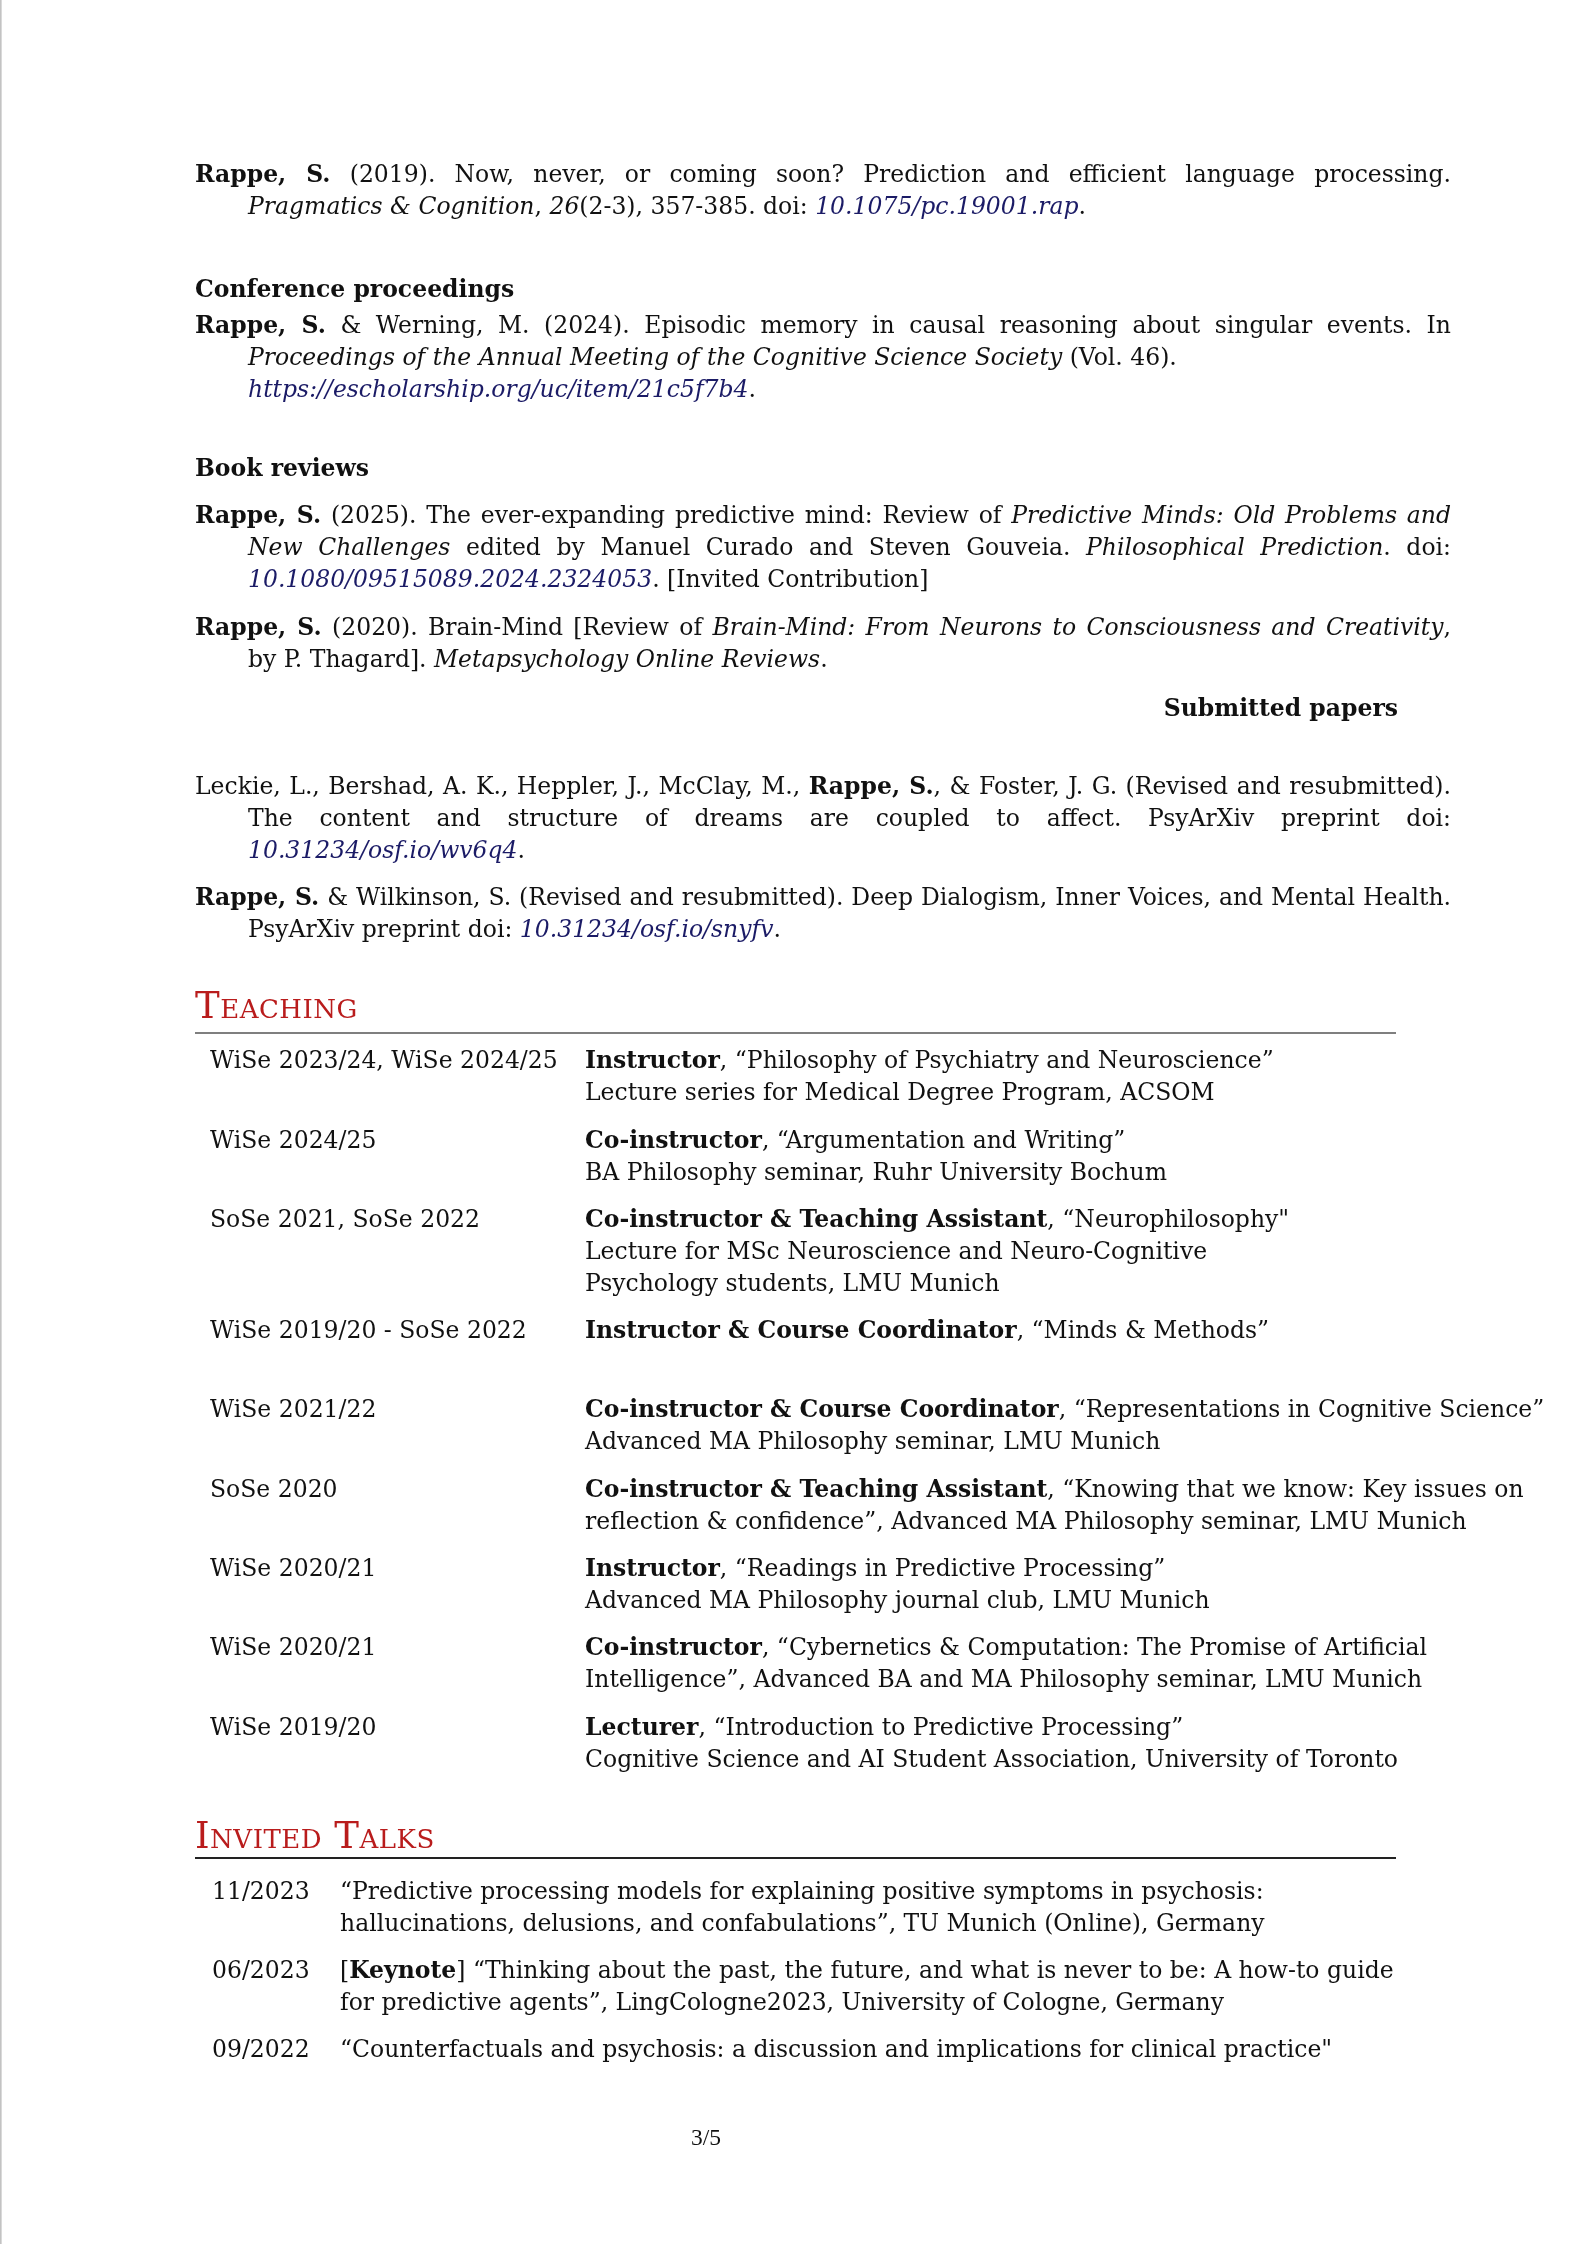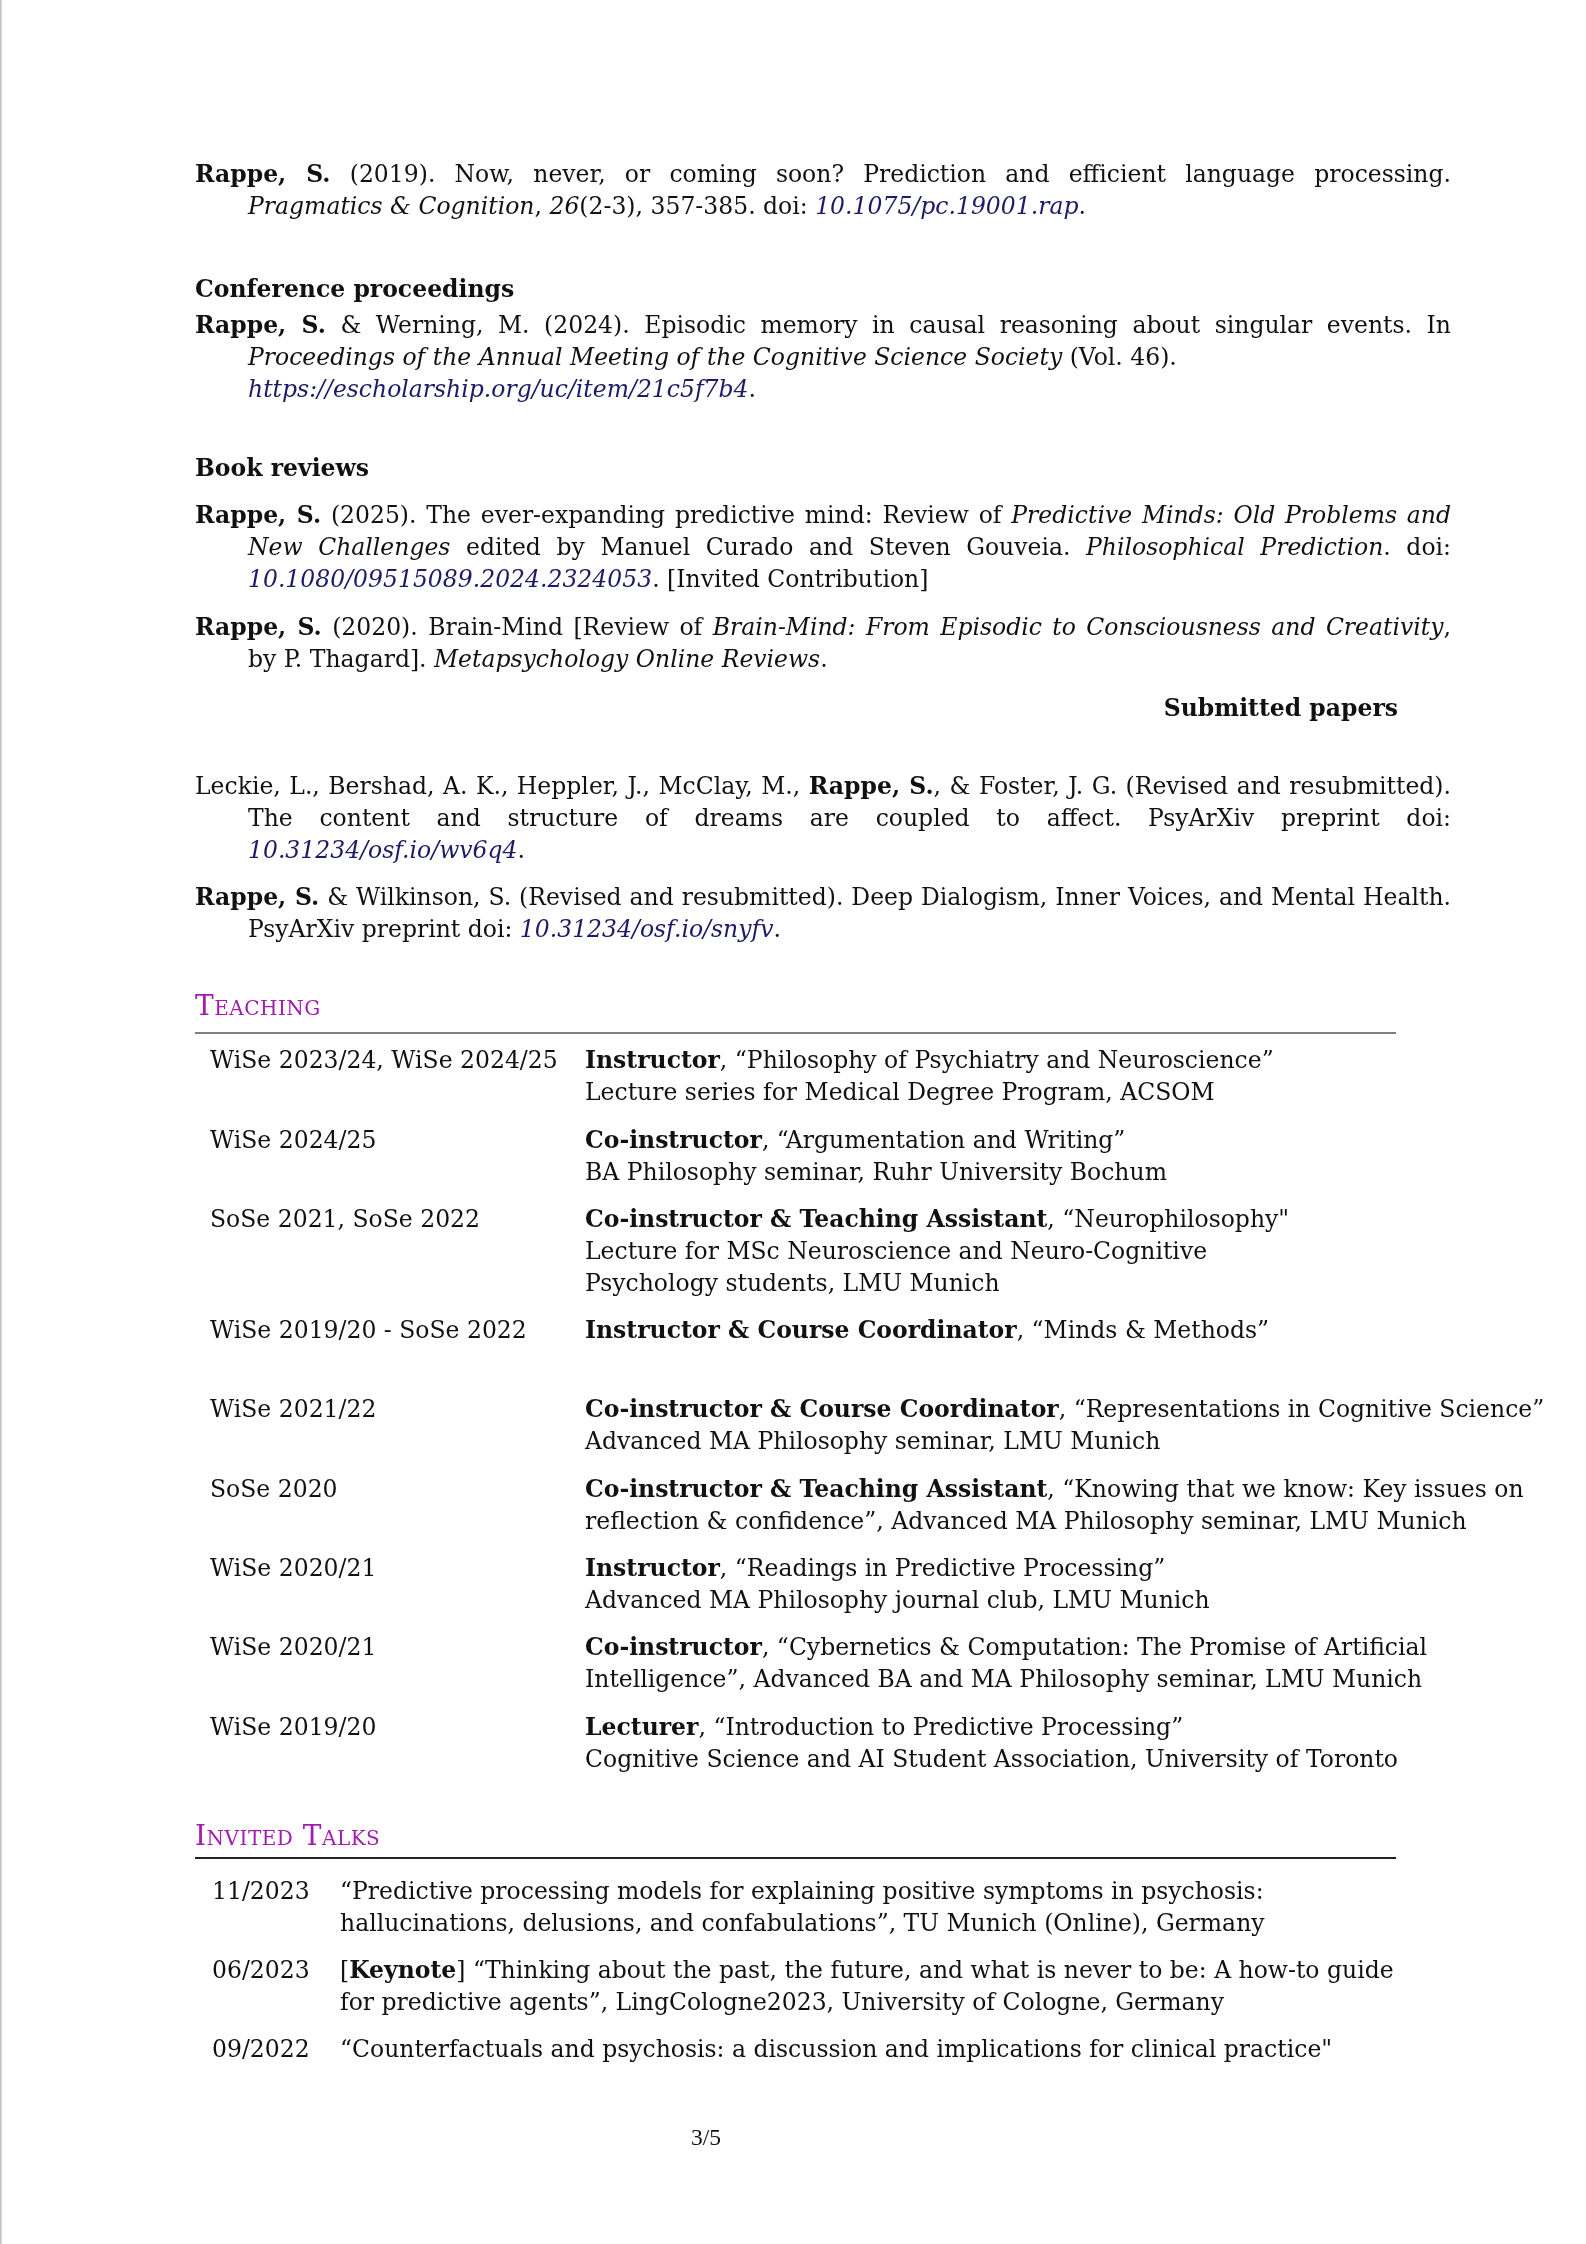--- a/index.html
+++ b/index.html
@@ -19,22 +19,22 @@
   .abs { position: absolute; left: 0; width: 1203px; }
   .bib {
     text-align: justify;
     padding-left: 53px; text-indent: -53px;
   }
   .subhead { font-weight: bold; font-size: 23.5px; }
   .b { font-weight: bold; }
   .i { font-style: italic; }
   a, .link { color: #1b1b66; text-decoration: none; font-style: italic; }
   .section-title {
-    font-variant: small-caps; font-size: 28px; line-height: 40px;
-    letter-spacing: 0.5px; color: #a21caf;
+    font-variant: small-caps; font-size: 37px; line-height: 40px;
+    letter-spacing: 0.5px; color: #b91c1c;
   }
   .rule-gray { position: absolute; left: 0; width: 1201px; height: 2px; background: #7f7f7f; }
   .rule-dark { position: absolute; left: 0; width: 1201px; height: 1.5px; background: #222; }
   .trow { position: absolute; left: 0; width: 1400px; }
   .tdate { position: absolute; left: 15px; white-space: nowrap; }
   .tdesc { position: absolute; left: 390px; width: 1000px; white-space: nowrap; }
   .talkrow { position: absolute; left: 0; width: 1250px; }
   .talkdate { position: absolute; left: 17px; white-space: nowrap; }
   .talkdesc { position: absolute; left: 145px; width: 1080px; }
   .pagenum {
@@ -56,21 +56,21 @@
   <div class="abs subhead" style="top:273px;">Conference proceedings</div>
   <div class="abs bib" style="top:309px;">
     <span class="b">Rappe, S.</span><span> &amp; Werning, M. (2024).  Episodic memory in causal reasoning about singular events.  In </span><span class="i">Proceedings of the Annual Meeting of the Cognitive Science Society</span><span> (Vol. 46). </span><br><a class="link">https://escholarship.org/uc/item/21c5f7b4</a><span>.</span>
   </div>
 
   <div class="abs subhead" style="top:452px;">Book reviews</div>
   <div class="abs bib" style="top:499px;">
     <span class="b">Rappe, S.</span><span> (2025). The ever-expanding predictive mind: Review of </span><span class="i">Predictive Minds: Old Problems and New Challenges</span><span> edited by Manuel Curado and Steven Gouveia.  </span><span class="i">Philosophical Prediction</span><span>.  doi: </span><a class="link">10.1080/09515089.2024.2324053</a><span>. [Invited Contribution]</span>
   </div>
   <div class="abs bib" style="top:611px;">
-    <span class="b">Rappe, S.</span><span> (2020). Brain-Mind [Review of </span><span class="i">Brain-Mind: From Episodic to Consciousness and Creativity</span><span>, by P. Thagard]. </span><span class="i">Metapsychology Online Reviews</span><span>.</span>
+    <span class="b">Rappe, S.</span><span> (2020). Brain-Mind [Review of </span><span class="i">Brain-Mind: From Neurons to Consciousness and Creativity</span><span>, by P. Thagard]. </span><span class="i">Metapsychology Online Reviews</span><span>.</span>
   </div>
 
   <div class="abs subhead" style="top:692px;text-align:right;">Submitted papers</div>
   <div class="abs bib" style="top:770px;">
     <span>Leckie, L., Bershad, A. K., Heppler, J., McClay, M., </span><span class="b">Rappe, S.</span><span>, &amp; Foster, J. G. (Revised and resubmitted).  The content and structure of dreams are coupled to affect.  PsyArXiv preprint doi: </span><a class="link">10.31234/osf.io/wv6q4</a><span>.</span>
   </div>
   <div class="abs bib" style="top:881px;">
     <span class="b">Rappe, S.</span><span> &amp; Wilkinson, S. (Revised and resubmitted). Deep Dialogism, Inner Voices, and Mental Health. PsyArXiv preprint doi: </span><a class="link">10.31234/osf.io/snyfv</a><span>.</span>
   </div>
 

